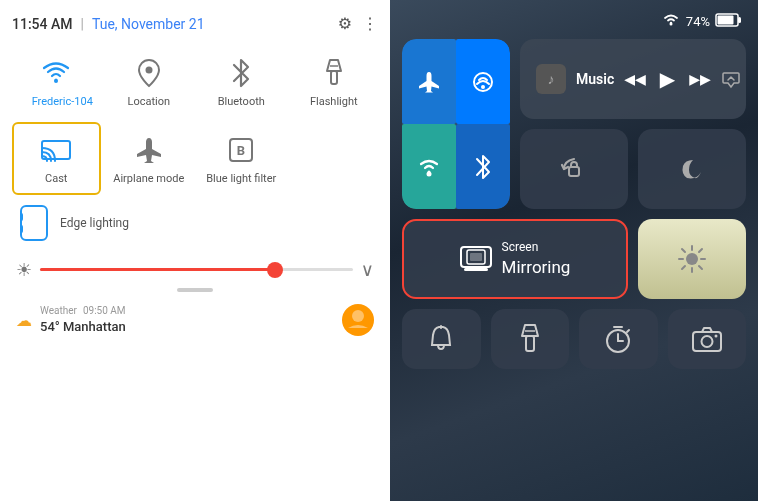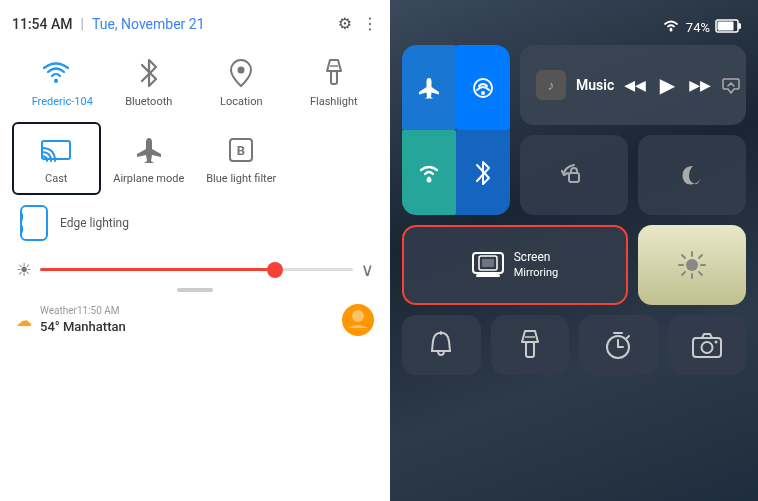--- a/index.html
+++ b/index.html
@@ -81,21 +81,21 @@
 
     .tile.active .tile-icon {
       color: #2196F3;
     }
     .tile.active .tile-label {
       color: #2196F3;
       margin-left: 12px;
     }
 
     .tile-cast {
-      border: 2px solid #0f172a;
+      border: 2px solid #eab308;
       border-radius: 6px;
       padding: 8px 16px;
     }
     .tile-cast .tile-icon {
       color: #2196F3;
     }
     .tile-cast .tile-label {
       color: #555;
     }
 
@@ -203,21 +203,21 @@
       font-size: 16px;
     }
 
     
     .right-panel {
       width: 368px;
       height: 501px;
       background: linear-gradient(160deg, #3a4a5c 0%, #1a2533 40%, #2d3a4a 70%, #1e2d3d 100%);
       display: flex;
       flex-direction: column;
-      padding: 16px 12px;
+      padding: 10px 12px;
     }
 
     .ios-status-bar {
       display: flex;
       justify-content: flex-end;
       align-items: center;
       gap: 6px;
       padding: 2px 4px 8px 0;
     }
     .ios-battery-text {
@@ -257,34 +257,34 @@
           <path d="M2 6 Q14 -3 26 6" fill="none" stroke="#2196F3" stroke-width="2.2" stroke-linecap="round"></path>
           <circle cx="14" cy="19" r="2" fill="#2196F3"></circle>
         </svg>
       </div>
       <span class="tile-label">Frederic-104</span>
     </div>
 
     <div class="tile">
       <div class="tile-icon">
         <svg width="22" height="28" viewBox="0 0 22 28">
-          <polyline points="4,6 18,20 11,27 11,1 18,8 4,22" fill="none" stroke="#777" stroke-width="2.2" stroke-linecap="round" stroke-linejoin="round"></polyline>
-        </svg>
-      </div>
-      <span class="tile-label">Bluetooth</span>
-    </div>
-
-    <div class="tile">
-      <div class="tile-icon">
-        <svg width="22" height="28" viewBox="0 0 22 28">
           <path d="M11 1 C5 1 1 6 1 11 C1 18 11 27 11 27 C11 27 21 18 21 11 C21 6 17 1 11 1Z" fill="none" stroke="#777" stroke-width="2"></path>
           <circle cx="11" cy="11" r="3.5" fill="#777"></circle>
         </svg>
       </div>
       <span class="tile-label">Location</span>
+    </div>
+
+    <div class="tile">
+      <div class="tile-icon">
+        <svg width="22" height="28" viewBox="0 0 22 28">
+          <polyline points="4,6 18,20 11,27 11,1 18,8 4,22" fill="none" stroke="#777" stroke-width="2.2" stroke-linecap="round" stroke-linejoin="round"></polyline>
+        </svg>
+      </div>
+      <span class="tile-label">Bluetooth</span>
     </div>
 
     <div class="tile">
       <div class="tile-icon">
         <svg width="22" height="28" viewBox="0 0 22 28">
           <polygon points="7,1 15,1 18,12 4,12" fill="none" stroke="#777" stroke-width="2" stroke-linejoin="round"></polygon>
           <rect x="8" y="12" width="6" height="13" rx="2" fill="none" stroke="#777" stroke-width="2"></rect>
           <line x1="7" y1="7" x2="15" y2="7" stroke="#777" stroke-width="1.5"></line>
         </svg>
       </div>
@@ -347,23 +347,23 @@
     <span class="brightness-expand">∨</span>
   </div>
 
   <div class="drag-handle">
     <div class="drag-bar"></div>
   </div>
 
   <div class="weather-row">
     <span class="weather-icon">☁</span>
     <div class="weather-info">
-      <div style="display:flex;align-items:center;">
+      <div style="display:flex;gap:6px;align-items:center;">
         <span class="weather-label">Weather</span>
-        <span class="weather-label">11:50 AM</span>
+        <span class="weather-label">09:50 AM</span>
       </div>
       <span class="weather-temp">54° Manhattan</span>
     </div>
     <div class="weather-avatar">
       <svg width="24" height="24" viewBox="0 0 24 24">
         <circle cx="12" cy="8" r="6" fill="rgba(255,255,255,0.4)"></circle>
         <path d="M2 20 Q12 14 22 20" fill="rgba(255,255,255,0.4)"></path>
       </svg>
     </div>
   </div>
@@ -460,21 +460,21 @@
 
     <div style="grid-column:1/3;grid-row:3;background:rgba(50,60,75,0.9);border-radius:14px;display:flex;align-items:center;justify-content:center;gap:10px;border:2px solid #f44336;">
       <svg width="32" height="26" viewBox="0 0 32 26">
         <rect x="1" y="1" width="30" height="20" rx="3" fill="none" stroke="white" stroke-width="2"></rect>
         <rect x="4" y="22" width="24" height="3" rx="1.5" fill="white"></rect>
         <rect x="7" y="4" width="18" height="14" rx="2" fill="none" stroke="white" stroke-width="1.5"></rect>
         <rect x="10" y="7" width="12" height="8" rx="1" fill="rgba(255,255,255,0.3)"></rect>
       </svg>
       <div style="display:flex;flex-direction:column;">
         <span style="font-size:12px;color:white;line-height:1.3;">Screen</span>
-        <span style="font-size:11px;color:white;line-height:1.3;">Mirroring</span>
+        <span style="font-size:17px;color:white;line-height:1.3;">Mirroring</span>
       </div>
     </div>
 
     <div style="grid-column:3;grid-row:3;background:linear-gradient(to bottom,#e8e8c8,#c0c090);border-radius:14px;display:flex;align-items:center;justify-content:center;">
       <svg width="28" height="28" viewBox="0 0 28 28">
         <circle cx="14" cy="14" r="6" fill="#888"></circle>
         <line x1="14" y1="1" x2="14" y2="5" stroke="#888" stroke-width="2" stroke-linecap="round"></line>
         <line x1="14" y1="23" x2="14" y2="27" stroke="#888" stroke-width="2" stroke-linecap="round"></line>
         <line x1="1" y1="14" x2="5" y2="14" stroke="#888" stroke-width="2" stroke-linecap="round"></line>
         <line x1="23" y1="14" x2="27" y2="14" stroke="#888" stroke-width="2" stroke-linecap="round"></line>

